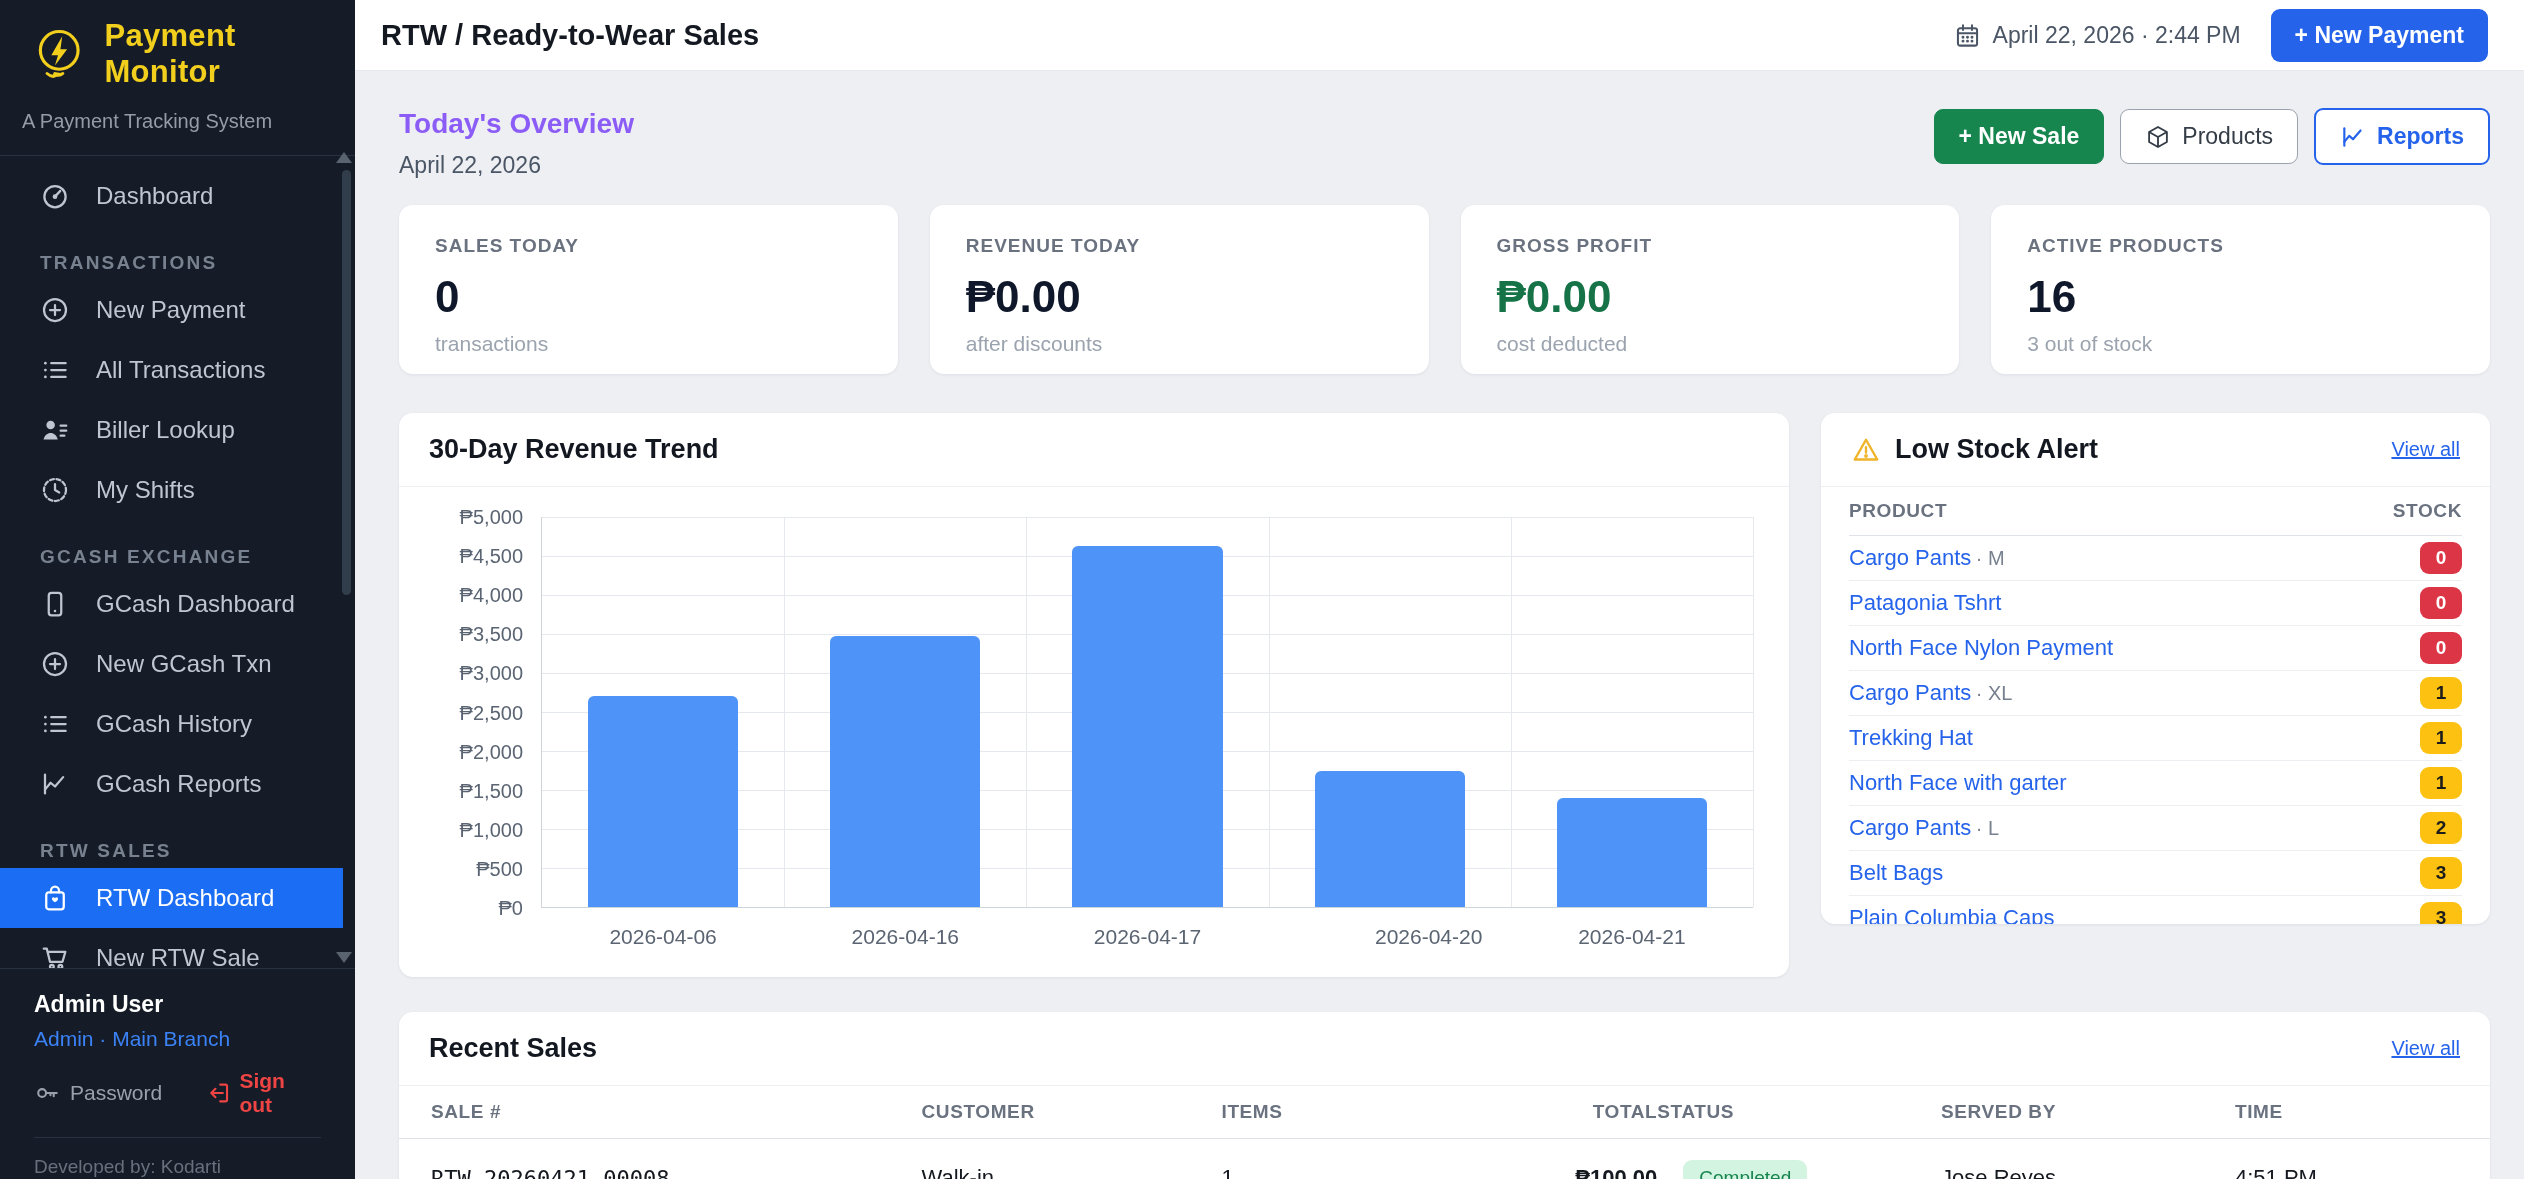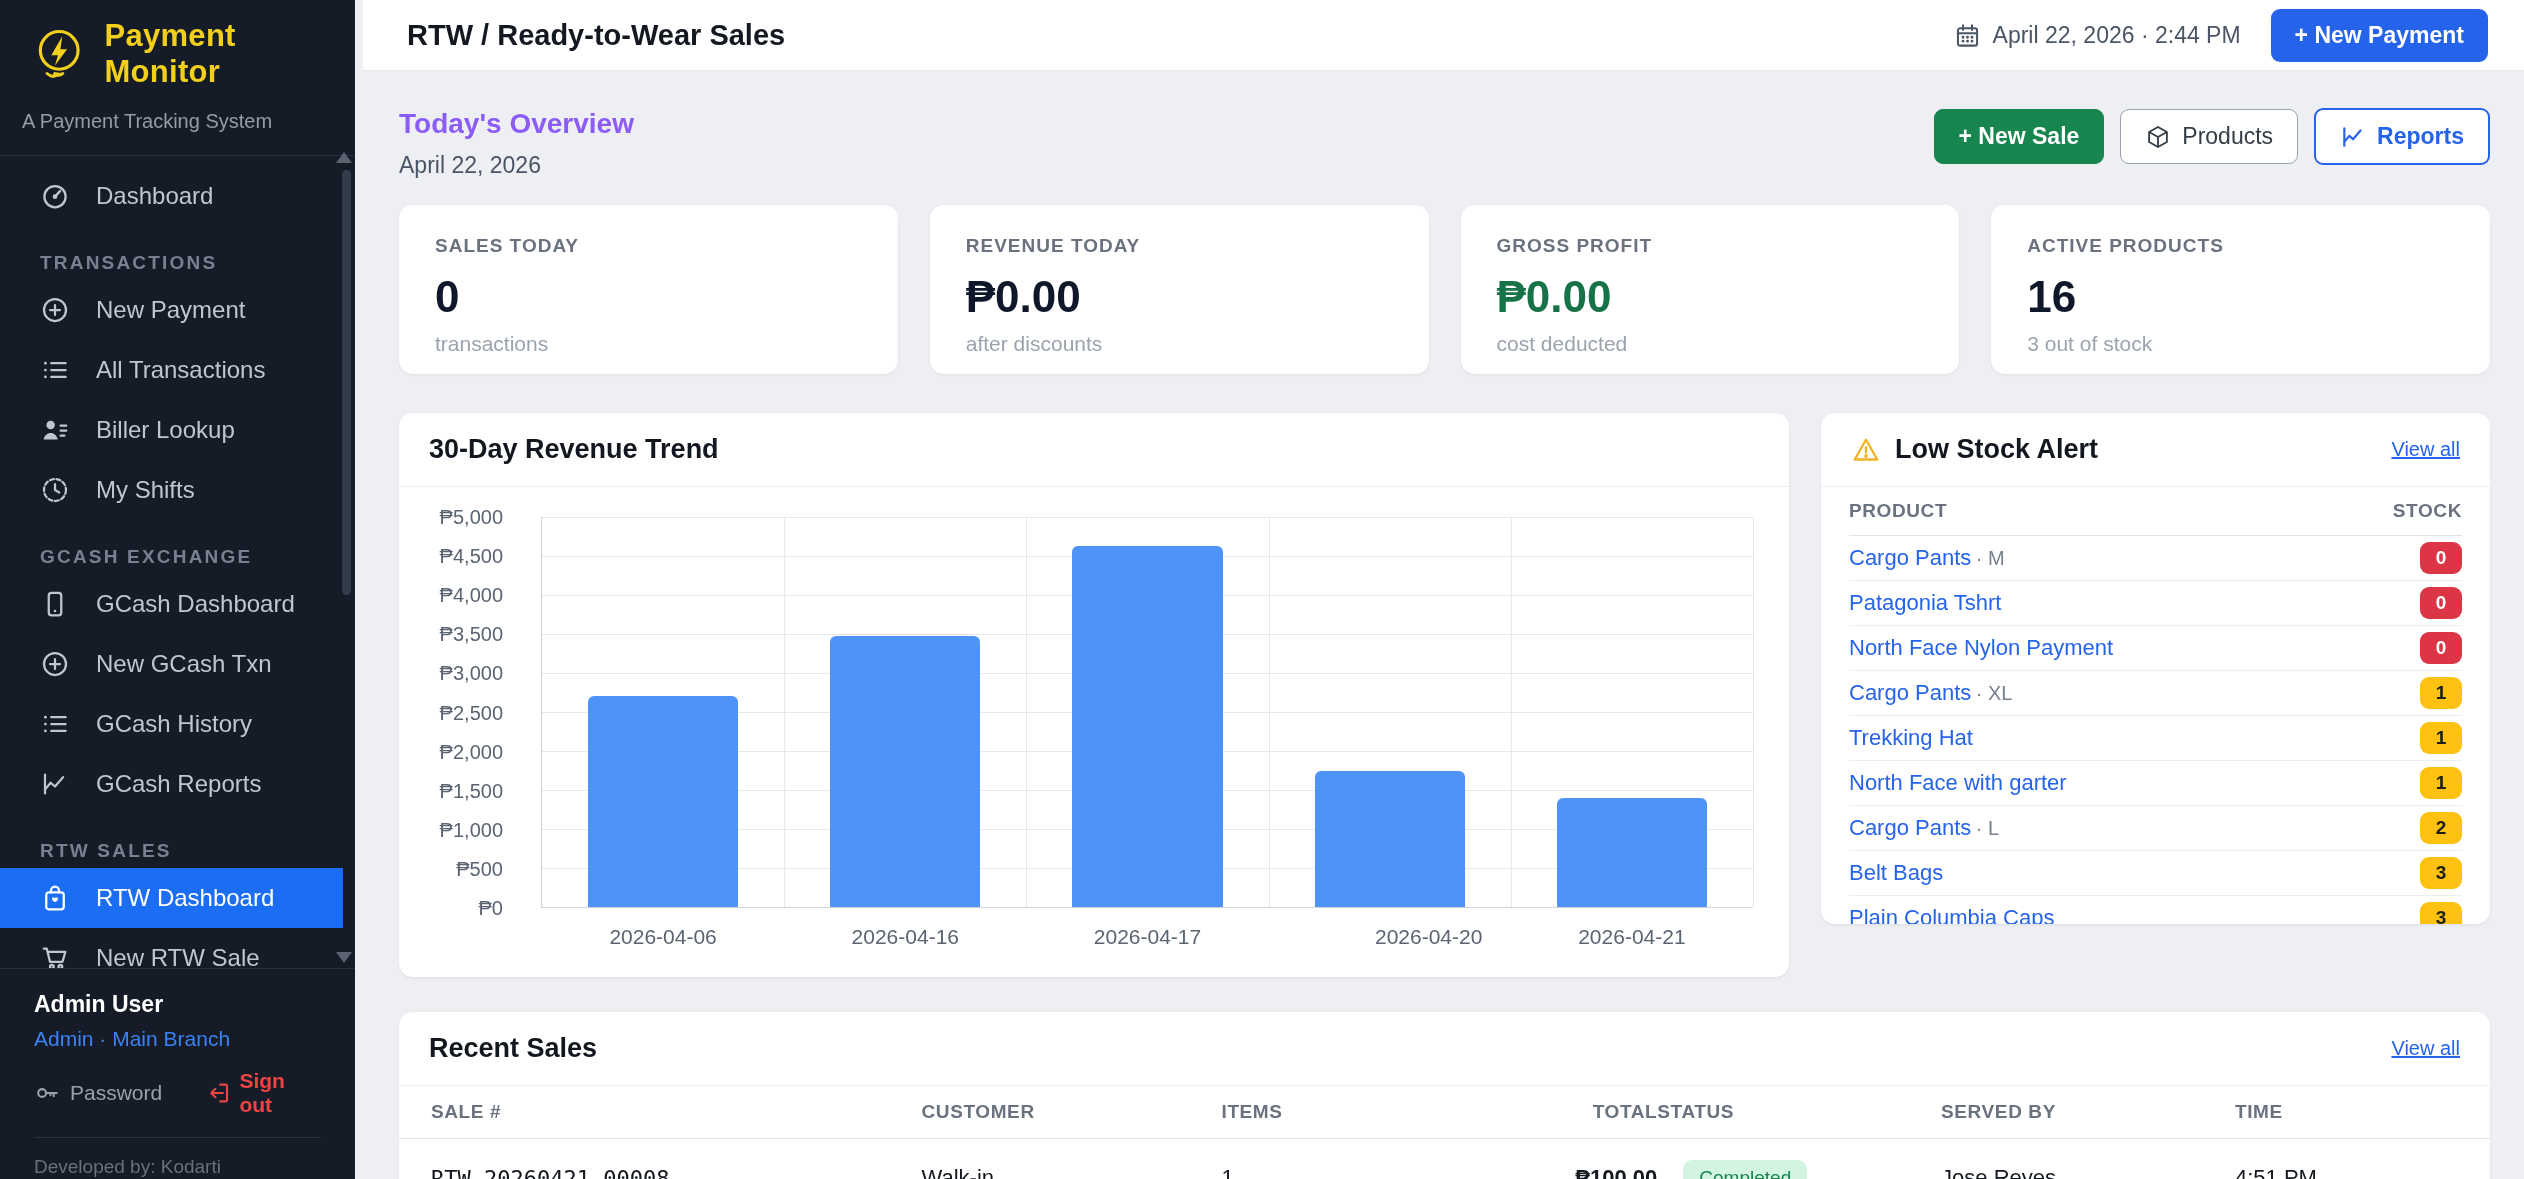--- a/index.html
+++ b/index.html
@@ -24,21 +24,21 @@
   .sidebar-footer { position:absolute; left:0; right:0; bottom:0; height:211px; background:#151c27; border-top:1px solid #273140; padding:22px 34px 0 34px; }
   .sf-name { color:#ffffff; font-size:23px; font-weight:700; }
   .sf-role { color:#3b82f6; font-size:21px; margin-top:9px; }
   .sf-links { display:flex; align-items:center; gap:44px; margin-top:18px; font-size:21px; }
   .sf-pass { color:#9aa1ad; display:flex; align-items:center; gap:10px; cursor:pointer; }
   .sf-out { color:#ee4444; font-weight:700; display:flex; align-items:center; gap:8px; cursor:pointer; }
   .sf-divider { border-top:1px solid #273140; margin:20px 0 14px 0; }
   .sf-dev, .sf-ver { color:#68707d; font-size:19px; line-height:1.55; }
 
   
-  .topbar { position:absolute; left:363px; right:0; top:0; height:71px; background:#ffffff; border-bottom:1px solid #e6e8ec; display:flex; align-items:center; padding:0 36px 0 44px; z-index:10; }
+  .topbar { position:absolute; left:337px; right:0; top:0; height:71px; background:#ffffff; border-bottom:1px solid #e6e8ec; display:flex; align-items:center; padding:0 36px 0 44px; z-index:10; }
   .topbar-title { font-size:29px; font-weight:700; color:#141921; flex:1; }
   .topbar-date { display:flex; align-items:center; gap:12px; color:#4a5565; font-size:23px; }
   .btn-primary { margin-left:30px; background:#2563eb; color:#fff; border:none; font-size:23px; font-weight:600; padding:13px 24px; border-radius:9px; cursor:pointer; font-family:inherit; }
 
   
   .content { position:absolute; left:355px; right:0; top:71px; bottom:0; padding:37px 34px 0 44px; overflow:hidden; }
   .overview-row { display:flex; align-items:flex-start; }
   .ov-title { font-size:28px; font-weight:800; color:#8b5cf6; }
   .ov-date { font-size:23px; color:#4a5565; margin-top:12px; }
   .ov-buttons { margin-left:auto; display:flex; gap:16px; align-items:center; }
@@ -56,21 +56,21 @@
   .mid-row { display:flex; gap:32px; margin-top:39px; align-items:flex-start; }
   .card { background:#fff; border-radius:14px; box-shadow:0 1px 3px rgba(16,24,40,.07); }
   .card-head { display:flex; align-items:center; gap:14px; padding:21px 30px; border-bottom:1px solid #edeff2; }
   .card-title { font-size:27px; font-weight:700; color:#131720; }
   .view-all { margin-left:auto; color:#2563eb; font-size:20px; text-decoration:underline; cursor:pointer; }
 
   
   .chart-card { width:1390px; height:564px; }
   .chart-zone { position:relative; margin:30px 36px 0 40px; height:391px; }
   .y-gutter { position:absolute; left:0; top:0; width:88px; height:100%; }
-  .y-lab { position:absolute; right:24px; transform:translateY(-50%); font-size:20px; color:#5a6472; white-space:nowrap; }
+  .y-lab { position:absolute; right:4px; transform:translateY(-50%); font-size:20px; color:#5a6472; white-space:nowrap; }
   .plot { position:absolute; left:102px; right:0; top:0; bottom:0; border-left:1px solid #cfd4da; border-bottom:1px solid #cfd4da; }
   .grid-h { position:absolute; left:0; right:0; height:1px; background:#e5e8ec; }
   .grid-v { position:absolute; top:0; bottom:0; width:1px; background:#e5e8ec; }
   .bar { position:absolute; bottom:0; width:12.4%; background:#4e93f7; border-radius:6px 6px 0 0; }
   .x-lab { position:absolute; top:calc(100% + 18px); transform:translateX(-50%); font-size:21px; color:#5a6472; white-space:nowrap; }
 
   
   .stock-card { flex:1; height:511px; overflow:hidden; }
   .stock-table { padding:0 28px; }
   .stock-head { display:flex; justify-content:space-between; padding:13px 0; border-bottom:1px solid #dfe3e8; font-size:19px; font-weight:700; letter-spacing:.6px; color:#6a7280; }

